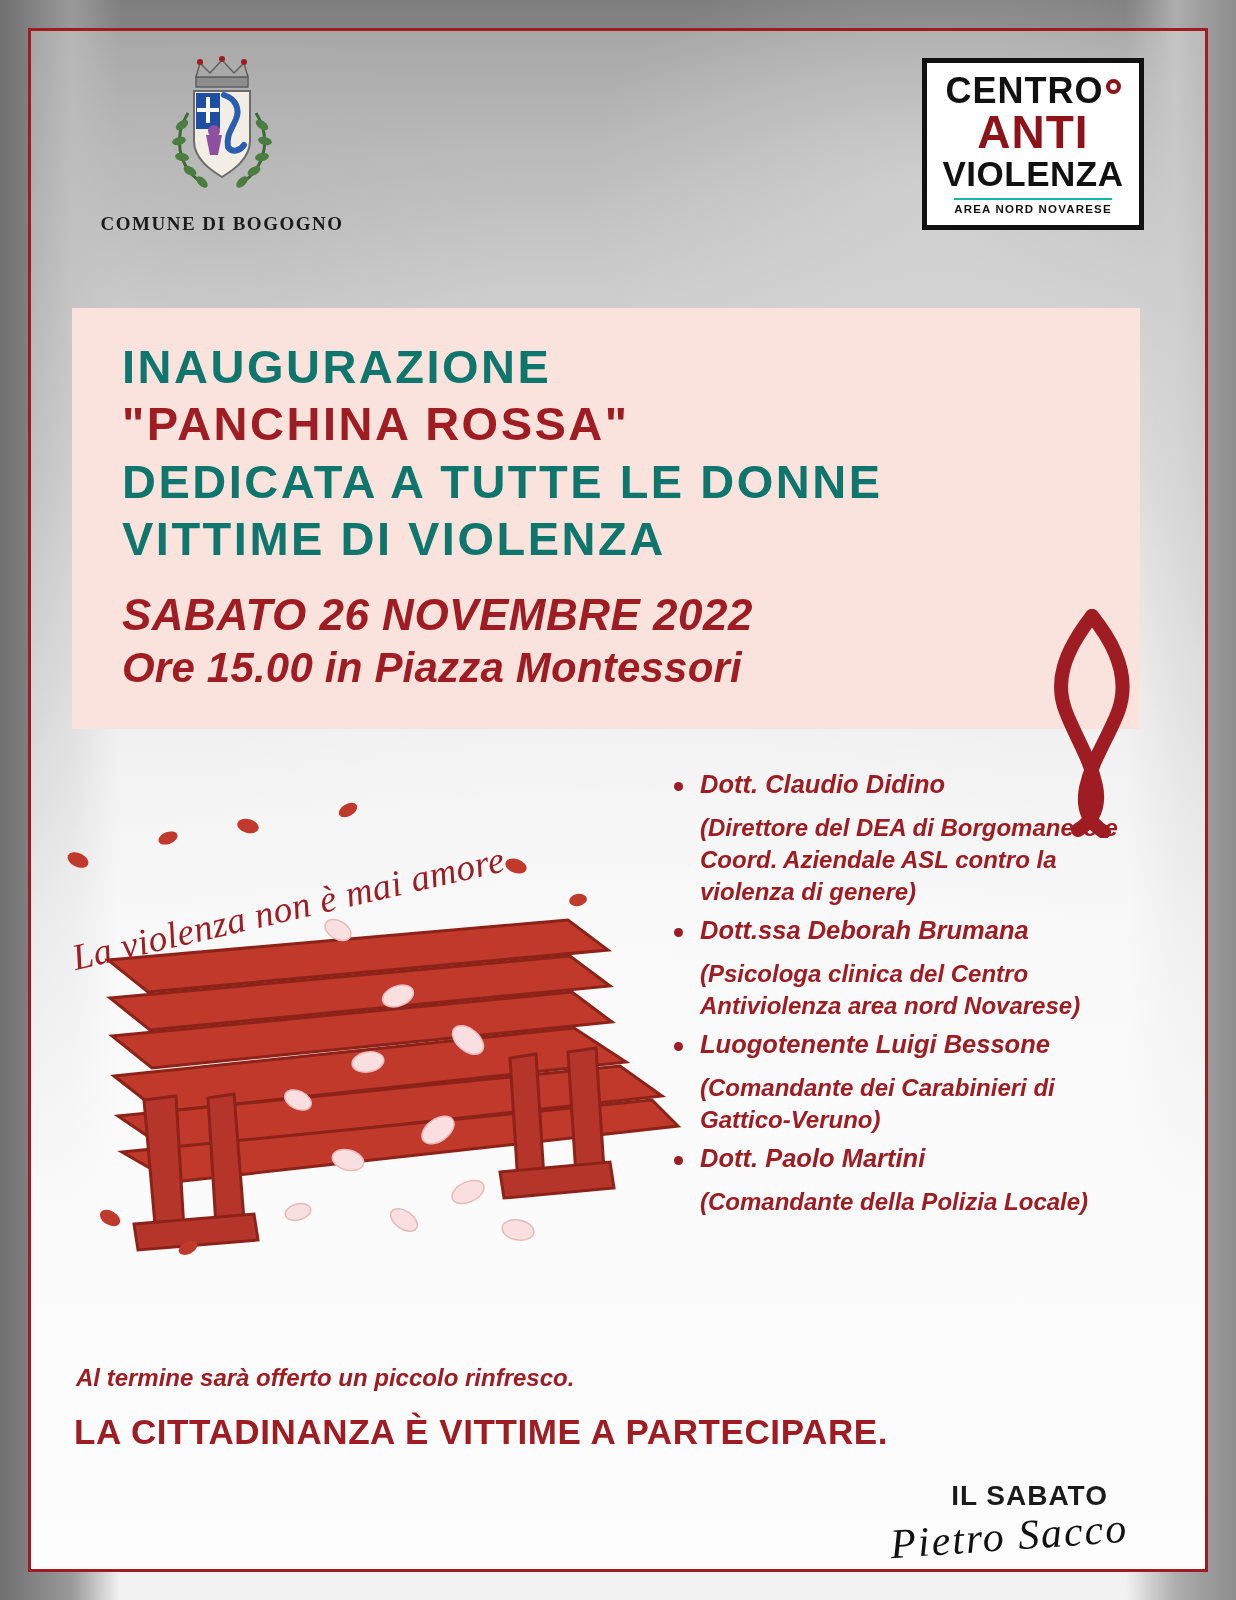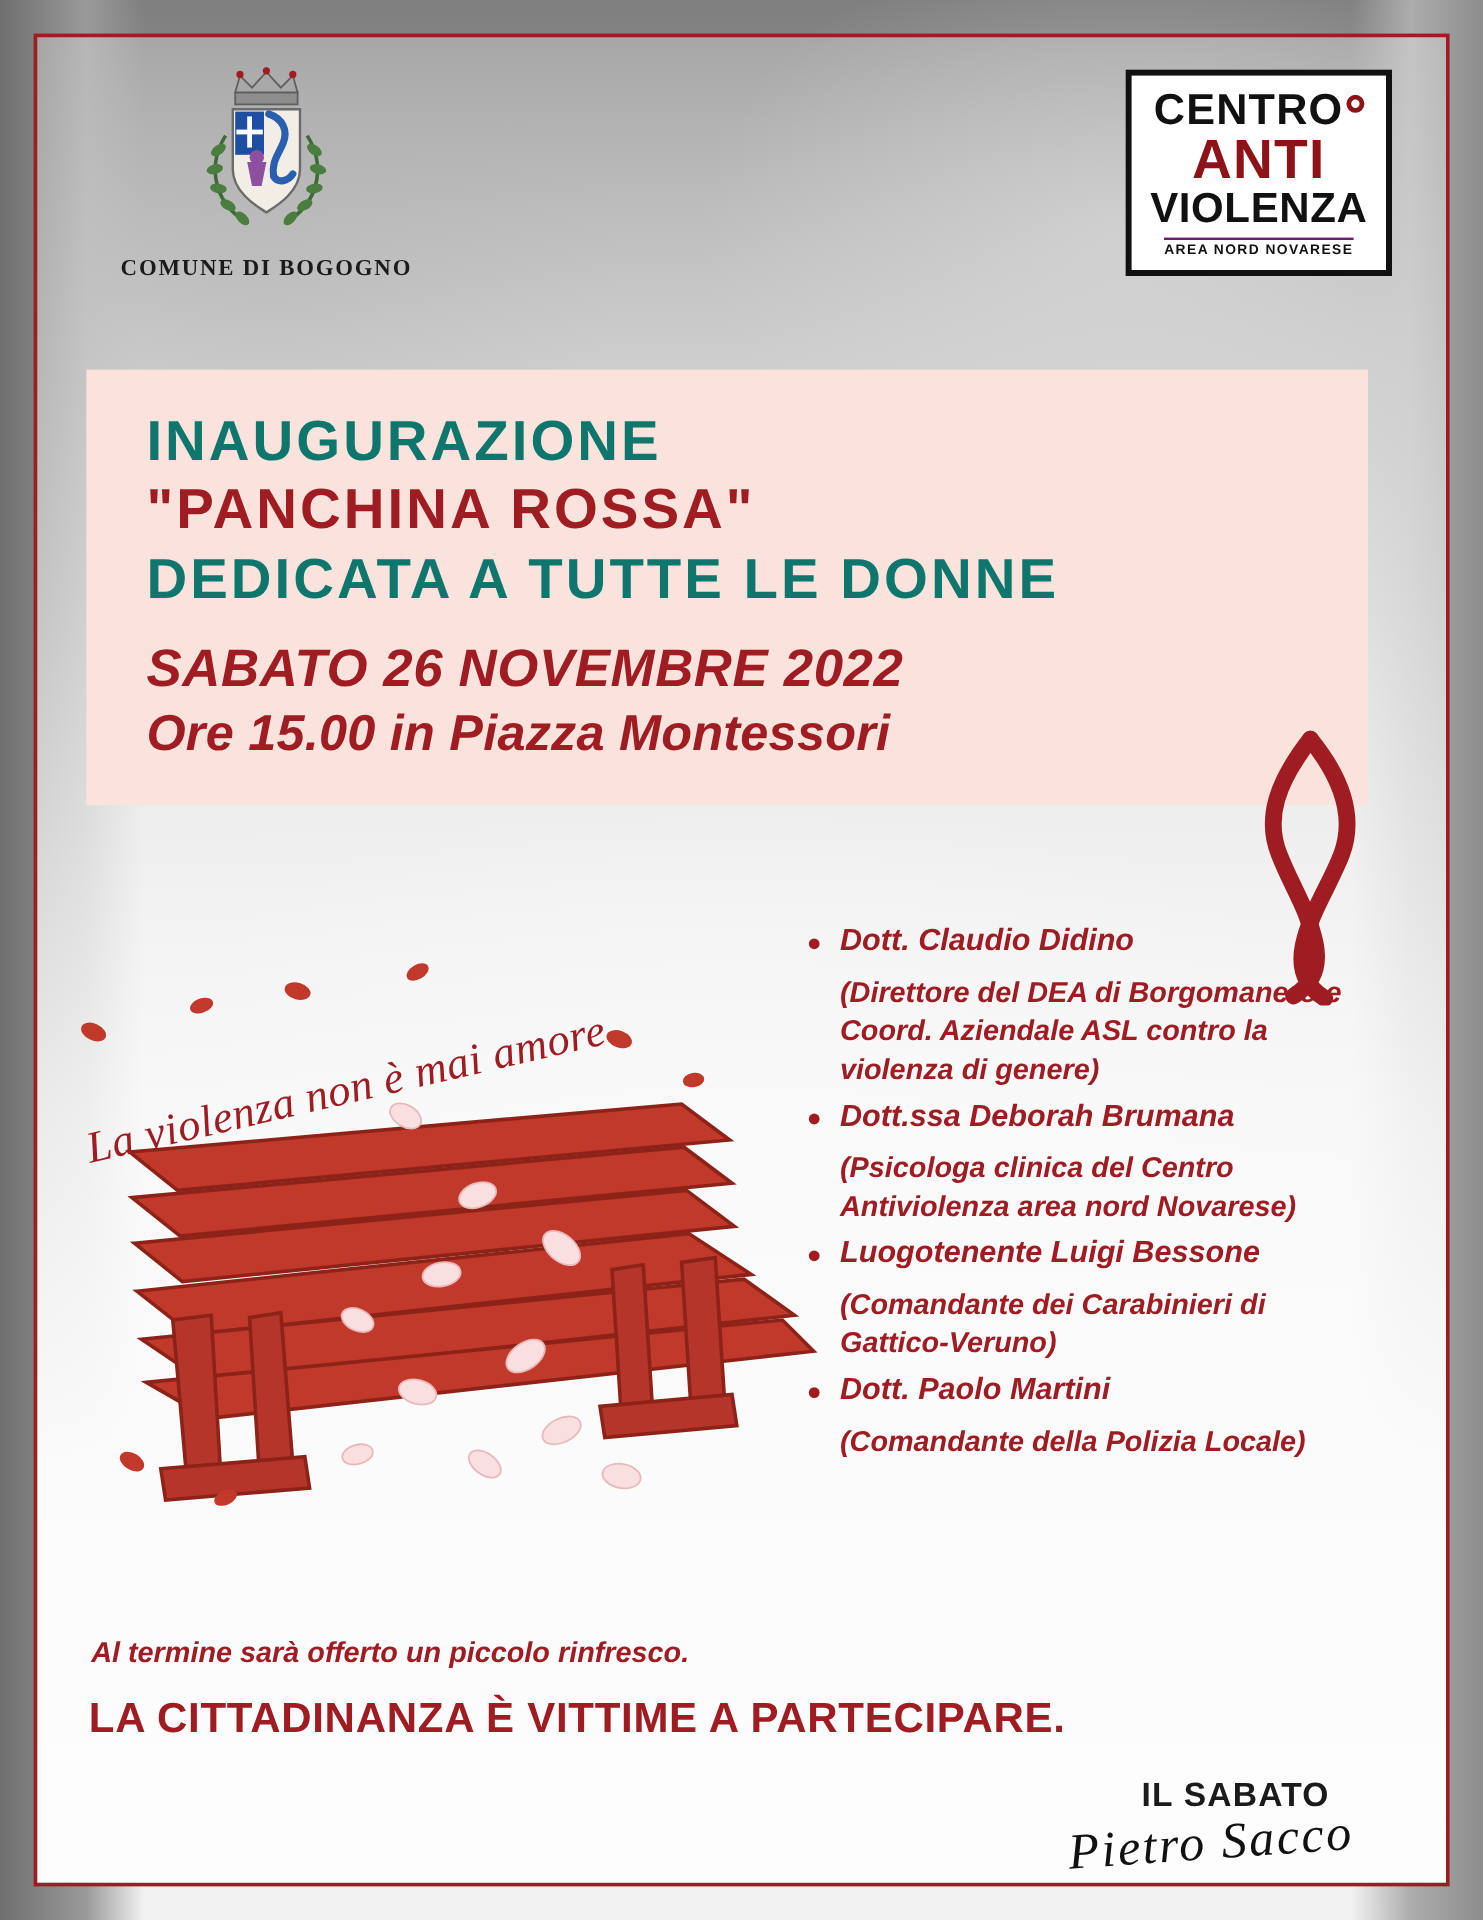--- a/index.html
+++ b/index.html
@@ -62,21 +62,21 @@
     margin-top: 8px;
     font-family: "Liberation Serif", serif;
     font-weight: bold;
     font-size: 19px;
     letter-spacing: 1.5px;
     color: #1b1b1b;
   }
 
   .cav-logo {
     position: absolute;
-    right: 76px;
+    right: 92px;
     top: 58px;
     width: 222px;
     background: #ffffff;
     border: 5px solid #111111;
     padding: 10px 8px 8px 8px;
     box-sizing: border-box;
     text-align: center;
   }
   .cav-line1 {
     font-family: "Liberation Sans", sans-serif;
@@ -110,21 +110,21 @@
     letter-spacing: 0.5px;
     color: #111111;
     line-height: 1.05;
   }
   .cav-line4 {
     margin-top: 5px;
     font-size: 11.5px;
     font-weight: bold;
     letter-spacing: 1.2px;
     color: #111111;
-    border-top: 2px solid #701a75;
+    border-top: 2px solid #14b8a6;
     padding-top: 3px;
     display: inline-block;
   }
 
   
   .title-band {
     position: absolute;
     left: 72px;
     top: 308px;
     width: 1068px;
@@ -335,20 +335,21 @@
     </div>
     <div class="cav-line2">ANTI</div>
     <div class="cav-line3">VIOLENZA</div>
     <div class="cav-line4">AREA NORD NOVARESE</div>
   </div>
 
   <div class="title-band">
     <div class="t-line">INAUGURAZIONE</div>
     <div class="t-line red">"PANCHINA ROSSA"</div>
     <div class="t-line">DEDICATA A TUTTE LE DONNE</div>
+    <div class="t-line">VITTIME DI VIOLENZA</div>
     <div class="date-line">SABATO 26 NOVEMBRE  2022</div>
     <div class="time-line">Ore 15.00 in Piazza Montessori</div>
   </div>
 
   <div class="ribbon">
     <svg viewBox="0 0 150 230" width="150" height="230" aria-hidden="true">
       <path d="M78,8 C50,44 40,74 52,104 C62,130 76,150 82,178 C86,198 80,212 64,222" fill="none" stroke="#9e1c22" stroke-width="14" stroke-linecap="round"></path>
       <path d="M78,8 C104,40 116,72 104,104 C94,130 78,152 72,180 C68,200 74,214 90,224" fill="none" stroke="#9e1c22" stroke-width="14" stroke-linecap="round"></path>
     </svg>
   </div>

